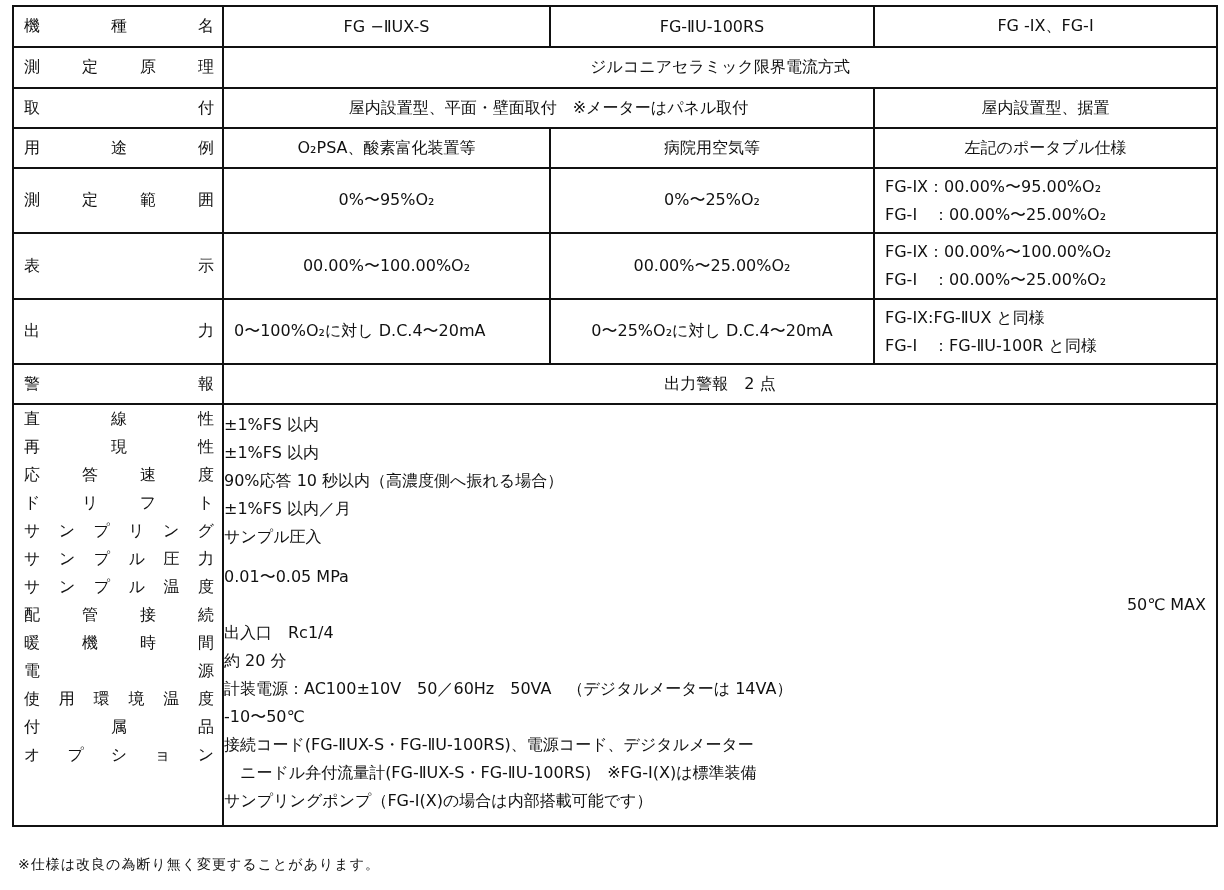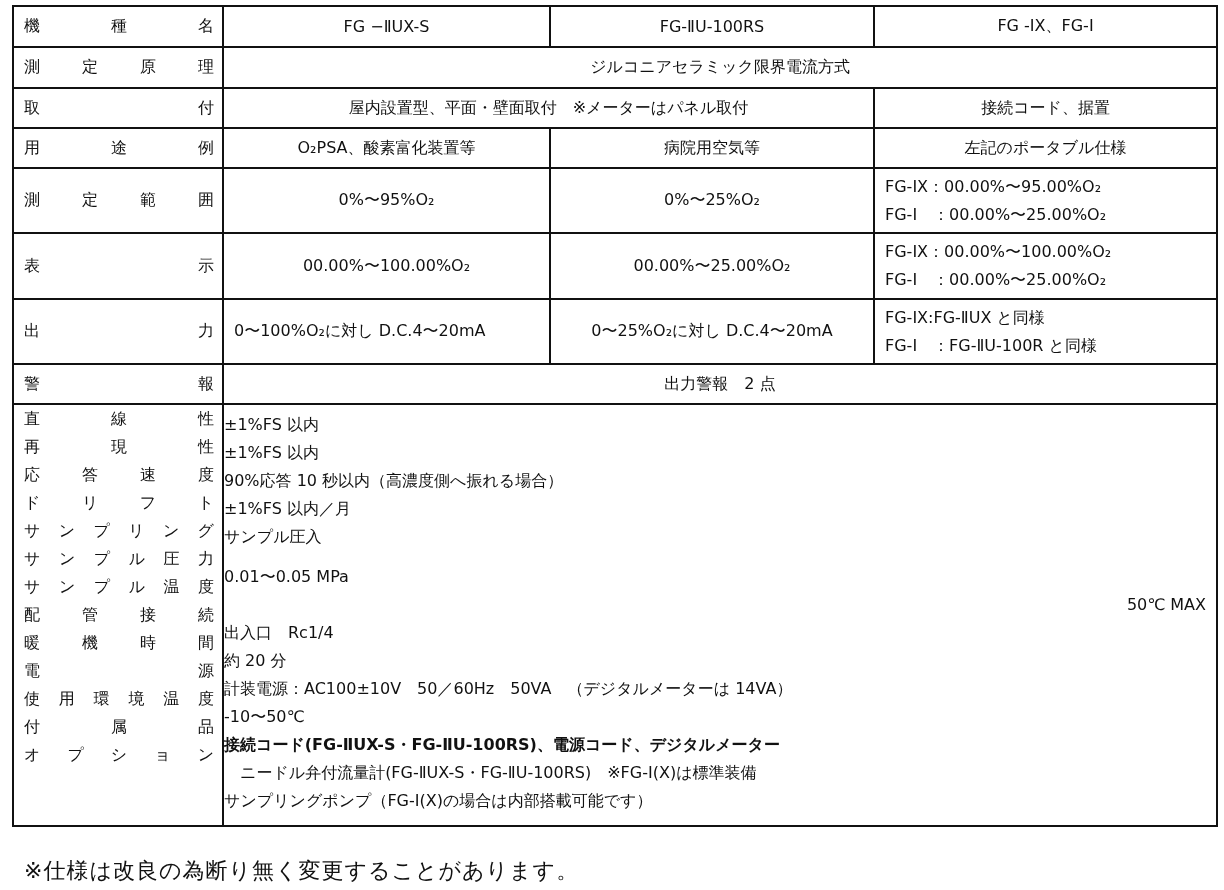--- a/index.html
+++ b/index.html
@@ -5,21 +5,21 @@
   html, body { margin:0; padding:0; background:#ffffff; }
   body { width:1224px; height:890px; position:relative; overflow:hidden;
          font-family:"DejaVu Sans","Liberation Sans",sans-serif; color:#111; }
   .spec { position:absolute; left:12px; top:5px; width:1204px; border-collapse:collapse;
           table-layout:fixed; font-size:16px; }
   .spec td { border:2px solid #111; padding:3px 10px; vertical-align:middle; }
   .lbl { width:190px; padding:0 8px 0 10px !important; }
   .lbl span.jl { display:flex; justify-content:space-between; }
   .c { text-align:center; }
   .cell2 div { line-height:28px; }
-  .foot { position:absolute; left:24px; top:856px; font-size:22px; letter-spacing:1px; }
+  .foot { position:absolute; left:18px; top:856px; font-size:14px; letter-spacing:1px; }
 </style>
 </head>
 <body>
 
 <table class="spec">
   <colgroup>
     <col style="width:210px">
       <col style="width:327px">
       <col style="width:324px">
       <col style="width:343px">
@@ -49,21 +49,21 @@
     <td class="c" colspan="3">ジルコニアセラミック限界電流方式</td>
   </tr>
   <tr style="height:40px">
     <td class="lbl">
           <span class="jl">
             <span>取</span>
             <span>付</span>
           </span>
         </td>
     <td class="c" colspan="2">屋内設置型、平面・壁面取付　※メーターはパネル取付</td>
-    <td class="c">接続コード、据置</td>
+    <td class="c">屋内設置型、据置</td>
   </tr>
   <tr style="height:40px">
     <td class="lbl">
           <span class="jl">
             <span>用</span>
             <span>途</span>
             <span>例</span>
           </span>
         </td>
     <td class="c">O₂PSA、酸素富化装置等</td>
@@ -214,21 +214,21 @@
           <div style="height: 28px; line-height: 28px;">±1%FS 以内</div>
           <div style="height: 28px; line-height: 28px;">90%応答 10 秒以内（高濃度側へ振れる場合）</div>
           <div style="height: 28px; line-height: 28px;">±1%FS 以内／月</div>
           <div style="height: 28px; line-height: 28px;">サンプル圧入</div>
           <div style="height: 28px; line-height: 28px; margin-top: 12px;">0.01〜0.05 MPa</div>
           <div style="height: 28px; line-height: 28px; text-align: right;">50℃ MAX</div>
           <div style="height: 28px; line-height: 28px;">出入口　Rc1/4</div>
           <div style="height: 28px; line-height: 28px;">約 20 分</div>
           <div style="height: 28px; line-height: 28px;">計装電源：AC100±10V　50／60Hz　50VA　（デジタルメーターは 14VA）</div>
           <div style="height: 28px; line-height: 28px;">-10〜50℃</div>
-          <div style="height: 28px; line-height: 28px; font-weight: bold;">接続コード(FG-ⅡUX-S・FG-ⅡU-100RS)、電源コード、デジタルメーター</div>
+          <div style="height: 28px; line-height: 28px;">接続コード(FG-ⅡUX-S・FG-ⅡU-100RS)、電源コード、デジタルメーター</div>
           <div style="height: 28px; line-height: 28px; margin-left: 16px;">ニードル弁付流量計(FG-ⅡUX-S・FG-ⅡU-100RS)　※FG-I(X)は標準装備</div>
           <div style="height: 28px; line-height: 28px;">サンプリングポンプ（FG-I(X)の場合は内部搭載可能です）</div>
         </td>
   </tr>
 </tbody>
   </table>
 
 <div class="foot">※仕様は改良の為断り無く変更することがあります。</div>
 
 </body></html>

